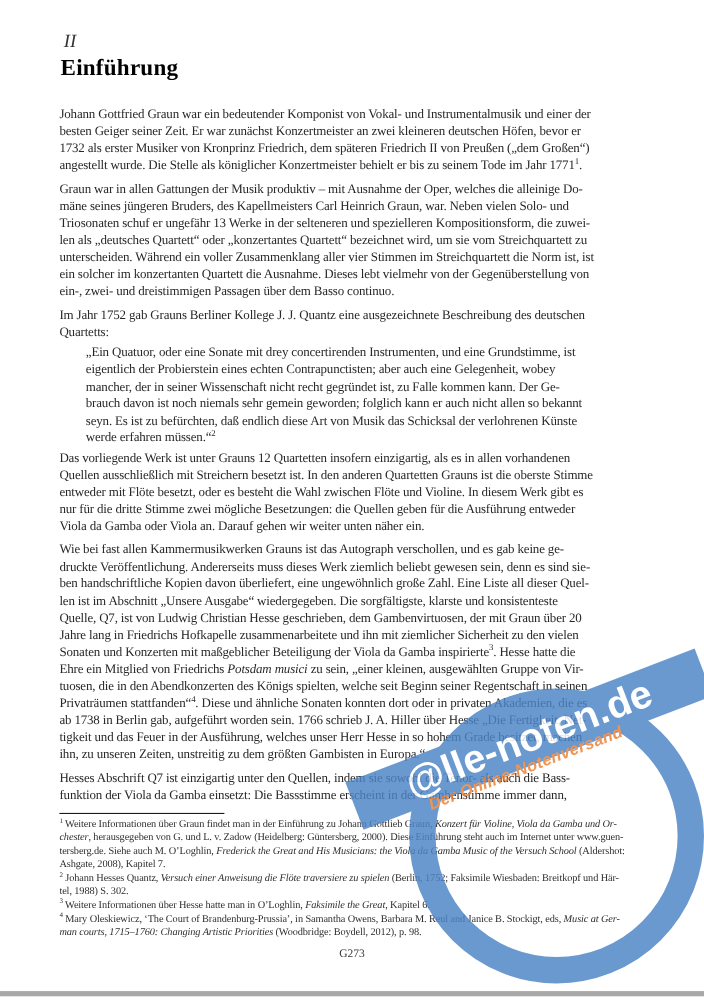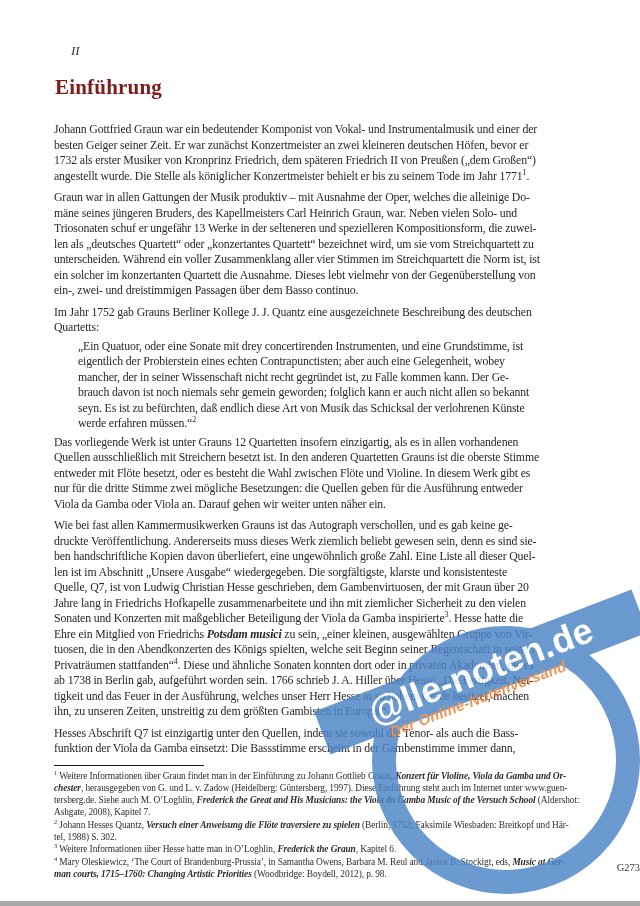--- a/index.html
+++ b/index.html
@@ -9,44 +9,44 @@
     background:#ffffff;
     position:relative;
     overflow:hidden;
     font-family:"Liberation Serif", serif;
     color:#262626;
   }
   .content{
     position:absolute;left:54px;top:26px;width:584px;
   }
   .pagenum{
-    font-style:italic;font-size:13px;line-height:15px;color:#333;margin:17px;
+    font-style:italic;font-size:17px;line-height:15px;color:#333;margin:4px;
   }
   h1.title{
-    font-size:21px;line-height:24px;font-weight:bold;color:#7f1d1d;
+    font-size:21px;line-height:24px;font-weight:bold;color:#000000;
     margin:1px 0 0 1px;letter-spacing:0.2px;
   }
   .paras{margin-top:23px;}
   .paras p{
     font-size:11.8px;line-height:15.5px;letter-spacing:-0.15px;
     margin:0 0 6px 0;white-space:pre;color:#282828;
   }
   .paras p.quote{margin:0 0 3px 24px;}
   .paras p[data-name="paragraph-p3"]{margin-bottom:3px;}
   sup{font-size:0.68em;line-height:0;vertical-align:super;}
-  .it{font-style:italic;font-weight:bold;}
+  .it{font-style:italic;}
   .fnrule{
     width:150px;height:0;border-top:1px solid #1c1c1c;margin:8px 0 4px 0;
   }
   .footnotes div{
     font-size:9.4px;line-height:12.3px;letter-spacing:-0.1px;
     white-space:pre;color:#2e2e2e;
   }
   .pagefooter{
-    position:absolute;left:0;right:0;top:862px;text-align:right;
+    position:absolute;left:0;right:0;top:862px;text-align:center;
     font-size:10.5px;color:#3a3a3a;
   }
   .scan-edge{
     position:absolute;left:0;right:0;bottom:0;height:5px;background:#a8a8a8;
   }
   
   .stamp{
     position:absolute;left:0;top:0;width:640px;height:906px;
     opacity:0.83;z-index:5;pointer-events:none;
   }
@@ -113,26 +113,26 @@
 Privaträumen stattfanden“</span><sup>4</sup><span>. Diese und ähnliche Sonaten konnten dort oder in privaten Akademien, die es
 ab 1738 in Berlin gab, aufgeführt worden sein. 1766 schrieb J. A. Hiller über Hesse „Die Fertigkeit, Net-
 tigkeit und das Feuer in der Ausführung, welches unser Herr Hesse in so hohem Grade besitzet, machen
 ihn, zu unseren Zeiten, unstreitig zu dem größten Gambisten in Europa.“</span></p>
       <p data-name="paragraph-p6"><span>Hesses Abschrift Q7 ist einzigartig unter den Quellen, indem sie sowohl die Tenor- als auch die Bass-
 funktion der Viola da Gamba einsetzt: Die Bassstimme erscheint in der Gambenstimme immer dann,</span></p>
     </div>
   <div class="fnrule" data-name="footnote-rule"></div>
   <div class="footnotes" data-name="footnotes">
       <div data-name="footnote-1"><sup>1</sup><span> Weitere Informationen über Graun findet man in der Einführung zu Johann Gottlieb Graun, </span><span class="it">Konzert für Violine, Viola da Gamba und Or-
-chester</span><span>, herausgegeben von G. und L. v. Zadow (Heidelberg: Güntersberg, 1997). Diese Einführung steht auch im Internet unter www.guen-
+chester</span><span>, herausgegeben von G. und L. v. Zadow (Heidelberg: Güntersberg, 2000). Diese Einführung steht auch im Internet unter www.guen-
 tersberg.de. Siehe auch M. O’Loghlin, </span><span class="it">Frederick the Great and His Musicians: the Viola da Gamba Music of the Versuch School</span><span> (Aldershot:
 Ashgate, 2008), Kapitel 7.</span></div>
       <div data-name="footnote-2"><sup>2</sup><span> Johann Hesses Quantz, </span><span class="it">Versuch einer Anweisung die Flöte traversiere zu spielen</span><span> (Berlin, 1752; Faksimile Wiesbaden: Breitkopf und Här-
 tel, 1988) S. 302.</span></div>
-      <div data-name="footnote-3"><sup>3</sup><span> Weitere Informationen über Hesse hatte man in O’Loghlin, </span><span class="it">Frederick the Graun</span><span>, Kapitel 6.</span></div>
+      <div data-name="footnote-3"><sup>3</sup><span> Weitere Informationen über Hesse hatte man in O’Loghlin, </span><span class="it">Faksimile the Great</span><span>, Kapitel 6.</span></div>
       <div data-name="footnote-4"><sup>4</sup><span> Mary Oleskiewicz, ‘The Court of Brandenburg-Prussia’, in Samantha Owens, Barbara M. Reul and Janice B. Stockigt, eds, </span><span class="it">Music at Ger-
 man courts, 1715–1760: Changing Artistic Priorities</span><span> (Woodbridge: Boydell, 2012), p. 98.</span></div>
     </div>
 </div>
 
 <div class="pagefooter" data-name="page-footer">G273</div>
 
 <div class="stamp" data-name="watermark-stamp">
   <div class="stamp-ring" data-name="watermark-ring" style="border-color: rgb(76, 133, 199);"></div>
   <div class="stamp-band" data-name="watermark-band" style="background: rgb(76, 133, 199);">

